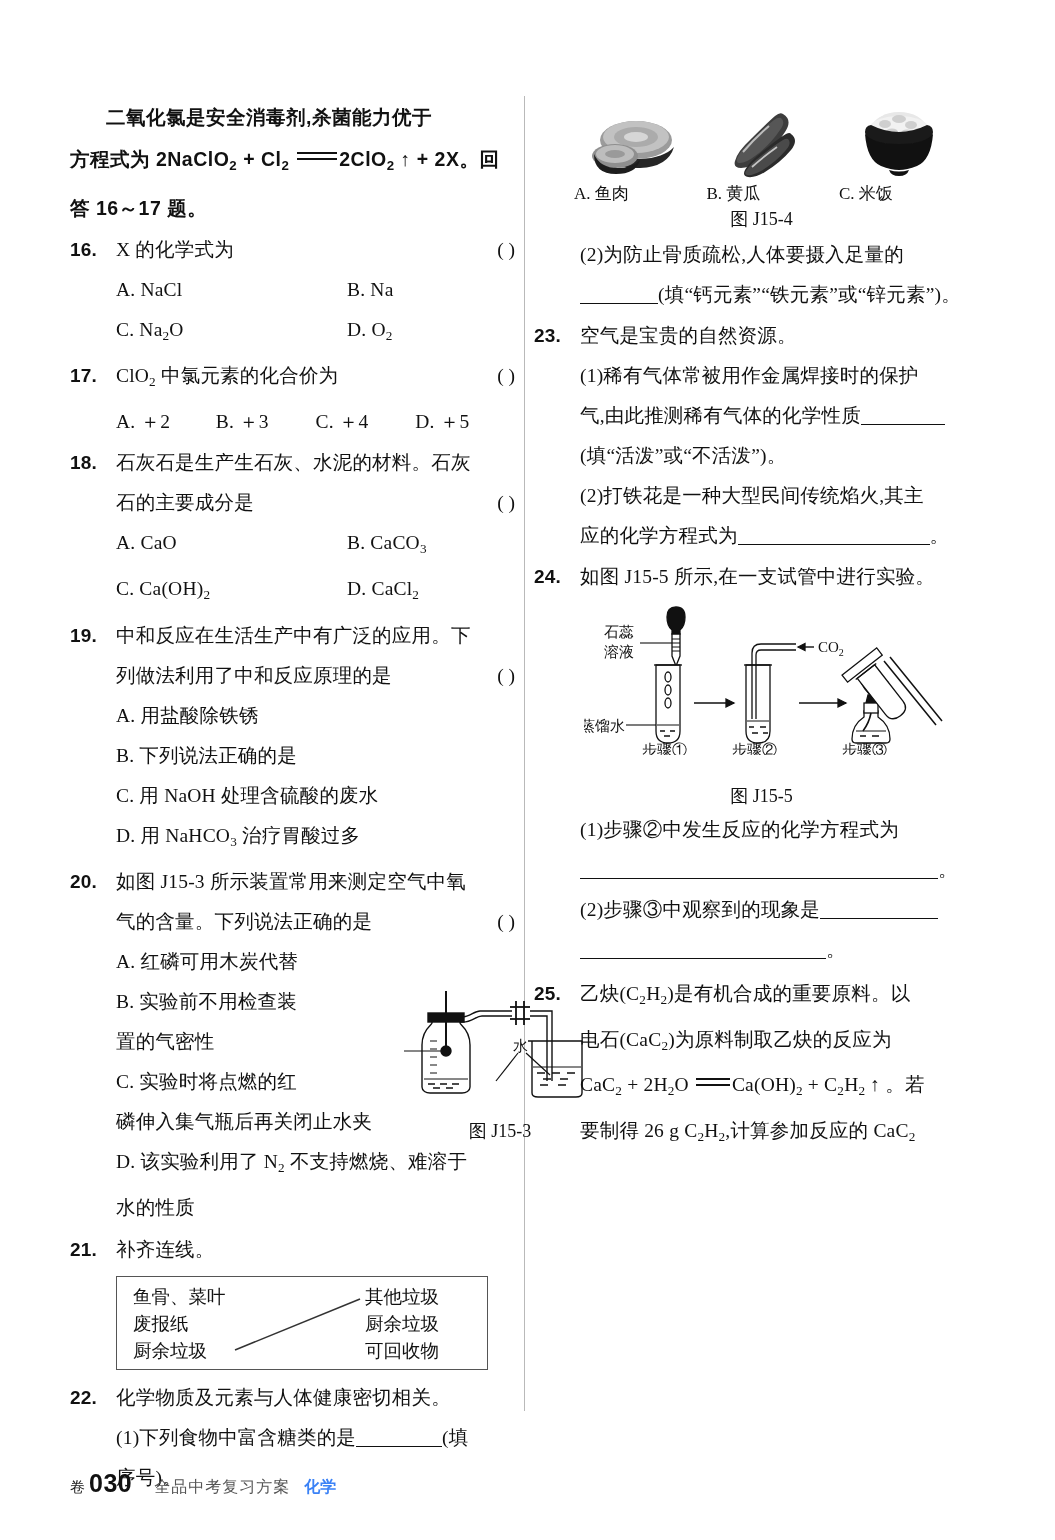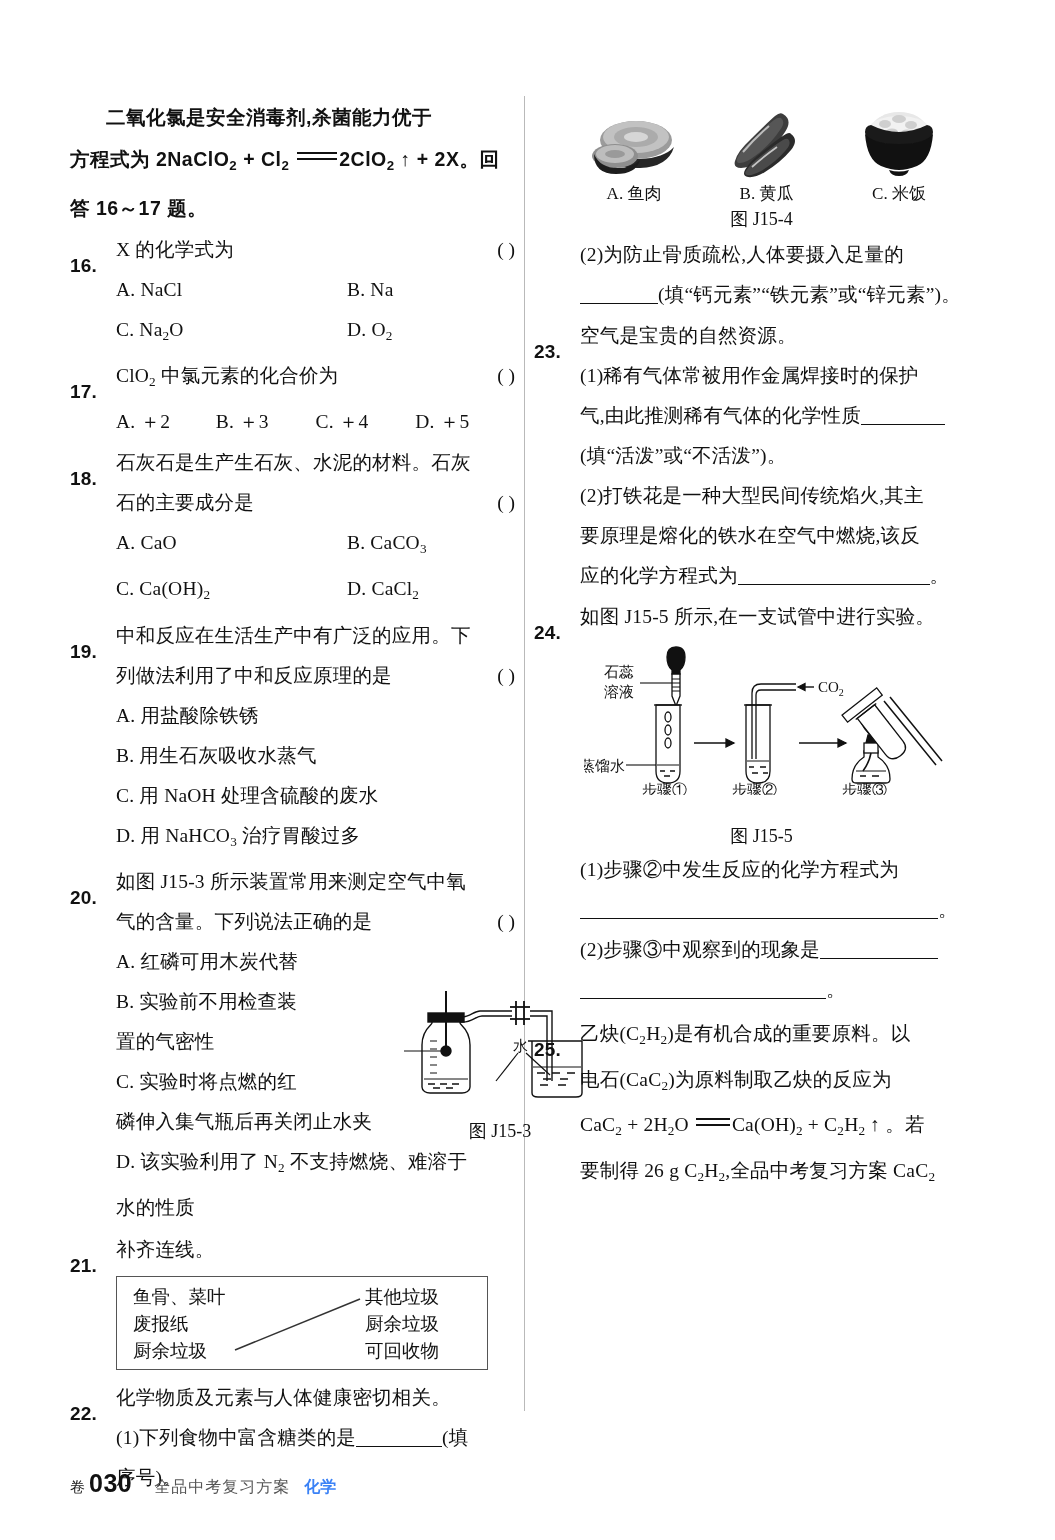--- a/index.html
+++ b/index.html
@@ -36,21 +36,21 @@
     line-height:40px;
     letter-spacing:0.2px;
     white-space:nowrap;
   }
   .hang {
     position:relative;
     padding-left:46px;
   }
   .qnum {
     position:absolute;
-    left:0; top:16px;
+    left:0; top:0;
     font-family:"Liberation Sans", sans-serif;
     font-weight:bold;
     font-size:19px;
   }
   .indent { padding-left:46px; }
 
   .lead {
     font-family:Liberation Sans, sans-serif;
     font-weight:bold;
     font-size:19.5px;
@@ -94,21 +94,21 @@
     border:1.6px solid #555;
     position:relative;
   }
   .matchbox .mleft { position:absolute; left:16px; top:7px; }
   .matchbox .mright{ position:absolute; left:248px; top:7px; }
   .matchbox .mrow { font-size:18.5px; line-height:27px; white-space:nowrap; }
   .matchbox svg { position:absolute; left:0; top:0; }
 
   
   .foods { display:flex; justify-content:space-between; padding:0 30px 0 40px; }
-  .food { text-align:center; width:120px; }
+  .food { text-align:left; width:120px; }
   .food .pic { height:82px; display:flex; align-items:flex-end; justify-content:center; }
   .food .cap { font-size:17px; margin-top:4px; font-family:"Liberation Serif", serif;}
 
   
   .fig155 { position:relative; height:165px; margin-top:6px;}
   .fig155 svg { position:absolute; left:50px; top:0; }
 
   
   .footer {
     position:absolute;
@@ -188,21 +188,21 @@
     <div class="q">
       <div class="line hang">
         <span class="qnum">19.</span>
         <span>中和反应在生活生产中有广泛的应用。下</span>
       </div>
       <div class="line indent">
         <span>列做法利用了中和反应原理的是</span>
         <span class="paren">(      )</span>
       </div>
       <div class="line indent">A. 用盐酸除铁锈</div>
-      <div class="line indent">B. 用生石灰吸收水蒸气</div>
+      <div class="line indent">B. 下列说法正确的是</div>
       <div class="line indent">C. 用 NaOH 处理含硫酸的废水</div>
       <div class="line indent"><span>D. 用 NaHCO</span><sub>3</sub><span> 治疗胃酸过多</span></div>
     </div>
 
     <div class="q">
       <div class="line hang">
         <span class="qnum">20.</span>
         <span>如图 J15-3 所示装置常用来测定空气中氧</span>
       </div>
       <div class="line indent">
@@ -372,21 +372,20 @@
       <div class="line hang">
         <span class="qnum">23.</span>
         <span>空气是宝贵的自然资源。</span>
       </div>
       <div class="line indent">(1)稀有气体常被用作金属焊接时的保护</div>
       <div class="line indent">
         <span>气,由此推测稀有气体的化学性质</span><span class="blank" style="width:84px;"></span>
       </div>
       <div class="line indent">(填“活泼”或“不活泼”)。</div>
       <div class="line indent">(2)打铁花是一种大型民间传统焰火,其主</div>
-      <div class="line indent">要原理是熔化的铁水在空气中燃烧,该反</div>
       <div class="line indent">
         <span>应的化学方程式为</span><span class="blank" style="width:192px;"></span><span>。</span>
       </div>
     </div>
 
     <div class="q">
       <div class="line hang">
         <span class="qnum">24.</span>
         <span>如图 J15-5 所示,在一支试管中进行实验。</span>
       </div>
@@ -484,21 +483,21 @@
       </div>
     </div>
 
     <div class="q" style="margin-top:4px;">
       <div class="line hang">
         <span class="qnum">25.</span>
         <span><span>乙炔(C</span><sub>2</sub><span>H</span><sub>2</sub><span>)是有机合成的重要原料。以</span></span>
       </div>
       <div class="line indent"><span>电石(CaC</span><sub>2</sub><span>)为原料制取乙炔的反应为</span></div>
       <div class="line indent"><span>CaC</span><sub>2</sub><span> + 2H</span><sub>2</sub><span>O</span> <span class="eqline sm"></span><span>Ca(OH)</span><sub>2</sub><span> + C</span><sub>2</sub><span>H</span><sub>2</sub><span> ↑ 。若</span></div>
-      <div class="line indent"><span>要制得 26 g C</span><sub>2</sub><span>H</span><sub>2</sub><span>,全品中考复习方案 CaC</span><sub>2</sub></div>
+      <div class="line indent"><span>要制得 26 g C</span><sub>2</sub><span>H</span><sub>2</sub><span>,计算参加反应的 CaC</span><sub>2</sub></div>
     </div>
 
   </div>
 
   <div class="footer">
     <span class="juan">卷</span>
     <span class="num">030</span>
     <span class="bk">全品中考复习方案</span>
     <span class="sub">化学</span>
   </div>

